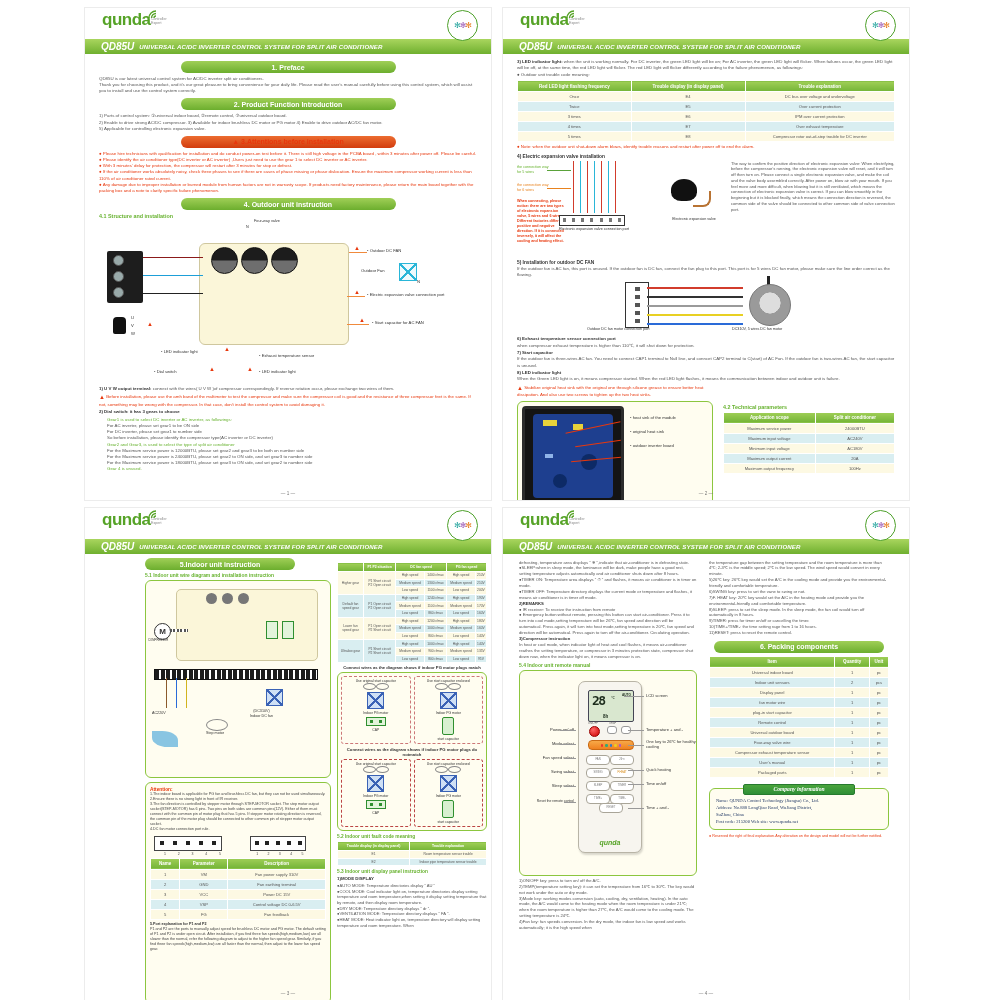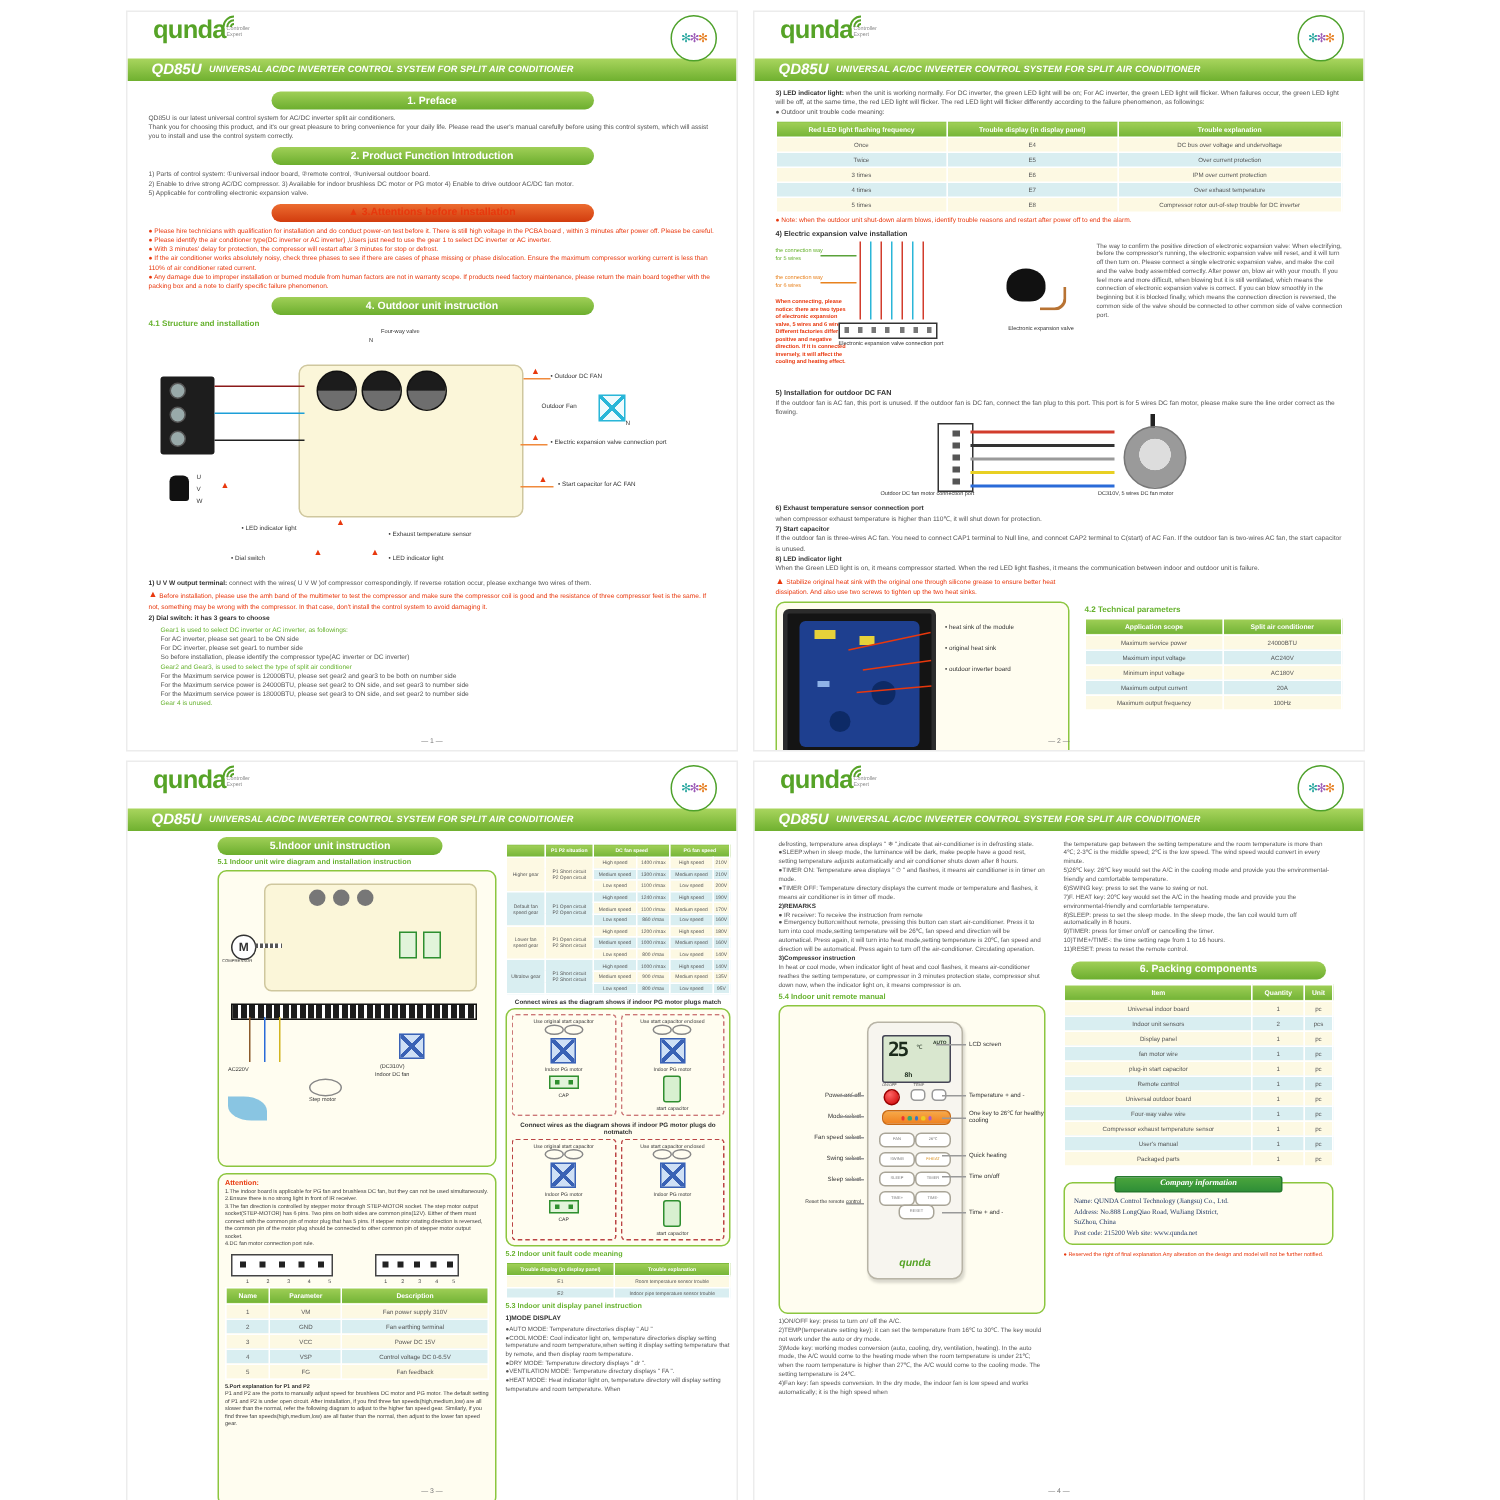--- a/index.html
+++ b/index.html
@@ -790,21 +790,21 @@
         <div class="b">2)REMARKS</div>
         <div>● IR receiver: To receive the instruction from remote</div>
         <div>● Emergency button:without remote, pressing this button can start air-conditioner. Press it to turn into cool mode,setting temperature will be 26℃, fan speed and direction will be automatical. Press again, it will turn into heat mode,setting temperature is 20℃, fan speed and direction will be automatical. Press again to turn off the air-conditioner. Circulating operation.</div>
         <div class="b">3)Compressor instruction</div>
         <div>In heat or cool mode, when indicator light of heat and cool flashes, it means air-conditioner reathes the setting temperature, or compressor in 3 minutes protection state, compressor shut down now, when the indicator light on, it means compressor is on.</div>
       </div>
     <div class="gh" style="font-size:5px">5.4 Indoor unit remote manual</div>
     <div class="gbox rbox">
       <div class="remote">
         <div class="lcd">
-          <div class="lcdt">25</div>
+          <div class="lcdt">28</div>
           <div style="position:absolute;left:22px;top:4px;font-size:4px;color:#1c2b1c">℃</div>
           <div class="lcdm">AUTO</div>
           <div class="lcds">8h</div>
         </div>
         <div style="position:absolute;left:9px;top:40px;font-size:2.6px;color:#555">ON/OFF</div>
         <div class="pwr"></div>
         <div style="position:absolute;left:30px;top:40px;font-size:2.6px;color:#555">TEMP</div>
         <div class="tempb" style="left:28px"></div>
         <div class="tempb" style="left:42px"></div>
         <div class="modep">

